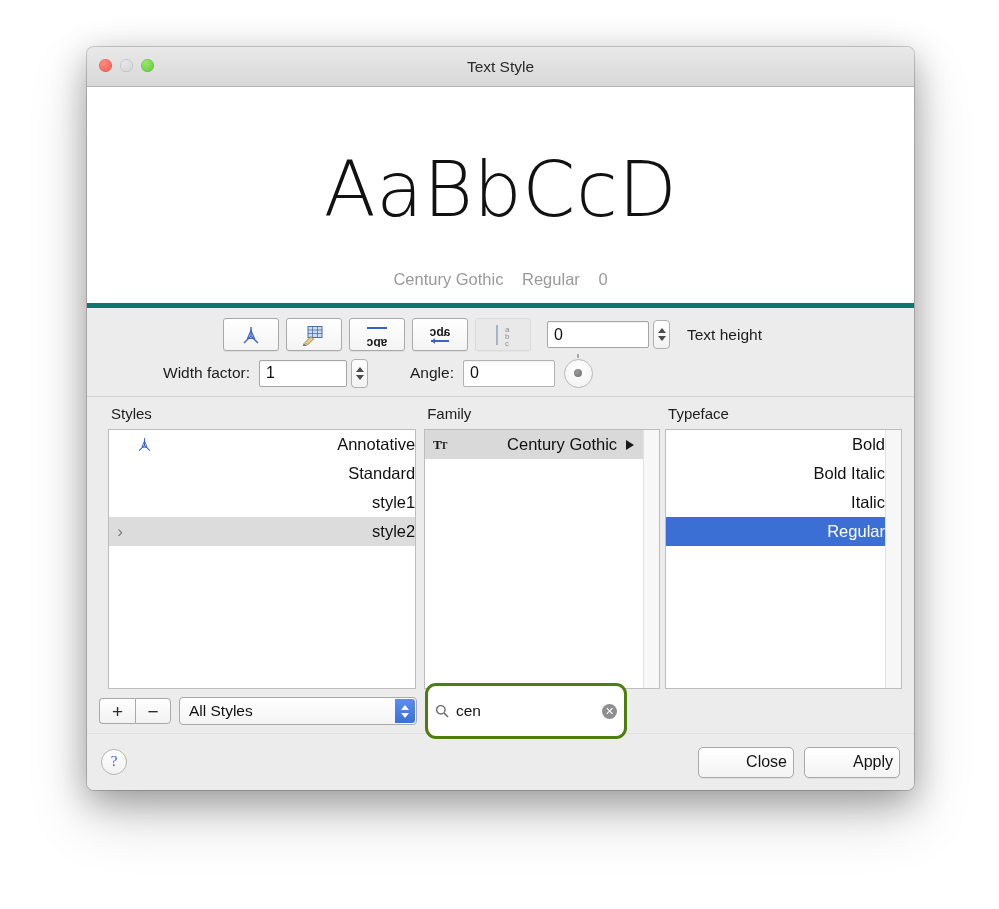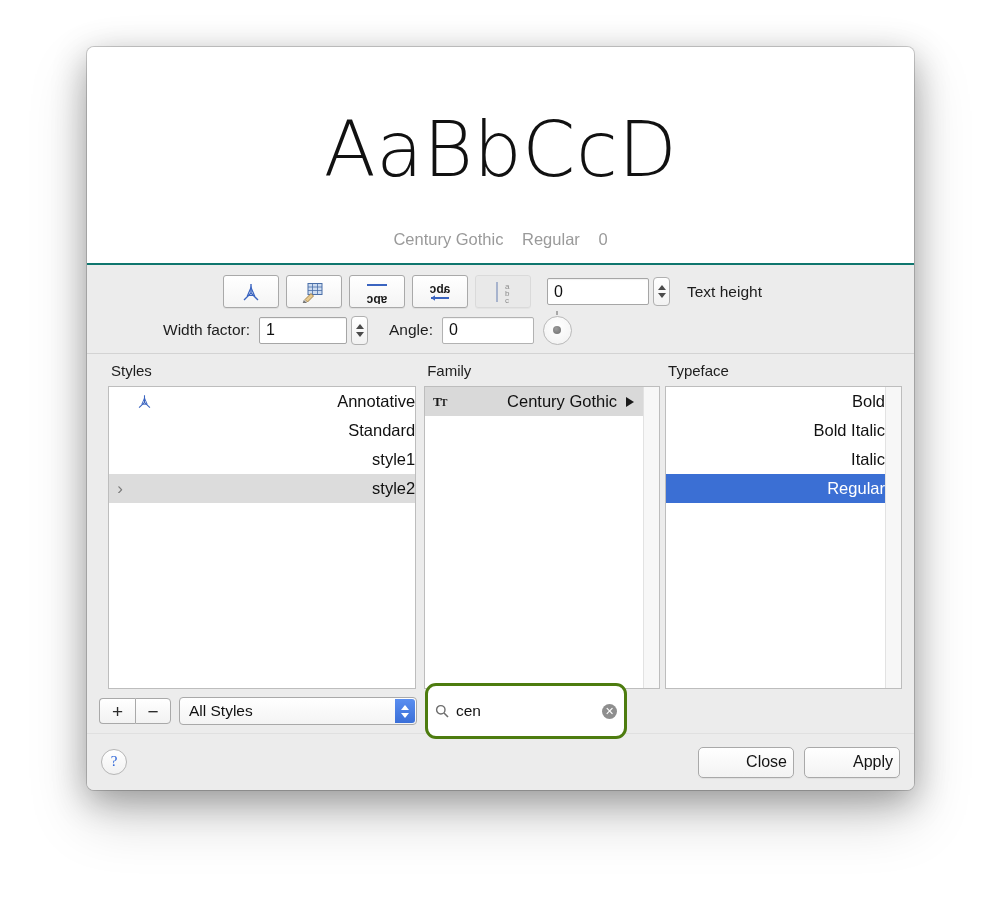--- a/index.html
+++ b/index.html
@@ -64,21 +64,21 @@
     font-size: 15.5px;
     color: #2a2a2a;
   }
 
   
   .preview {
     background: #ffffff;
     height: 216px;
     flex: 0 0 auto;
     position: relative;
-    border-bottom: 2px solid #0f766e;
+    border-bottom: 5px solid #0f766e;
   }
   .preview-sample {
     position: absolute;
     left: 0; right: 0;
     top: 58px;
     text-align: center;
     font-size: 76px;
     letter-spacing: 0.5px;
     color: #111111;
     font-family: "DejaVu Sans", sans-serif;
@@ -429,20 +429,28 @@
     font-weight: bold;
     color: #1c1c1c;
     font-family: "Liberation Sans", sans-serif;
   }
 </style>
 </head>
 <body>
 
 <div class="window">
 
+  <div class="titlebar">
+    <div class="traffic">
+      <div class="light red"></div>
+      <div class="light yellow"></div>
+      <div class="light green"></div>
+    </div>
+    <div class="window-title">Text Style</div>
+  </div>
 
   <div class="preview">
     <div class="preview-sample">AaBbCcD</div>
     <div class="preview-caption">
       <span>Century Gothic</span>
       <span>Regular</span>
       <span>0</span>
     </div>
   </div>
 
@@ -502,21 +510,21 @@
 
     <div class="row-two">
       <div class="lbl">Width factor:</div>
       <div class="spin-field">
         <div class="field w-width">1</div>
         <div class="stepper">
           <i class="up"></i>
           <i class="down"></i>
         </div>
       </div>
-      <div class="lbl" style="margin-left:21px">Angle:</div>
+      <div class="lbl" style="margin-left:42px">Angle:</div>
       <div class="spin-field">
         <div class="field w-angle">0</div>
         <div class="dial">
           <div class="dial-tick"></div>
         </div>
       </div>
     </div>
   </div>
 
   <div class="lists">

